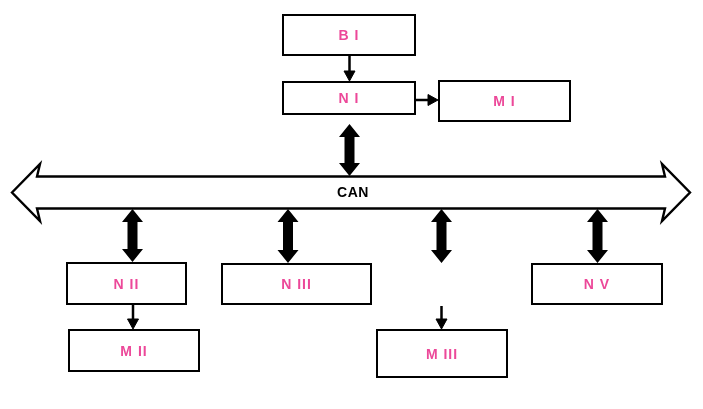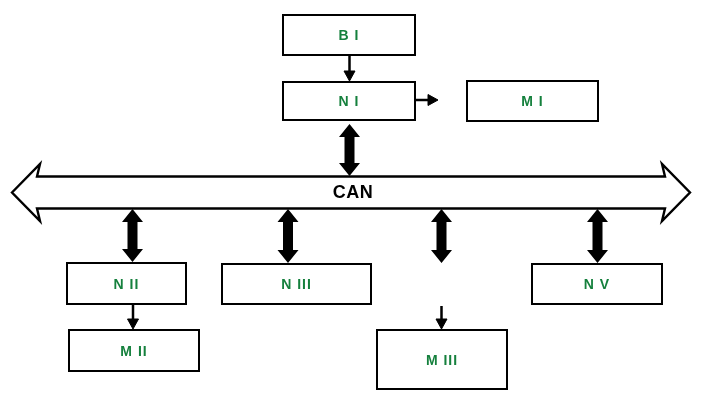--- a/index.html
+++ b/index.html
@@ -24,43 +24,43 @@
     position: absolute;
     box-sizing: border-box;
     background: #ffffff;
     border: 2px solid #000000;
     display: flex;
     align-items: center;
     justify-content: center;
     font-weight: bold;
     font-size: 14px;
     letter-spacing: 1px;
-    color: #15803d;
+    color: #ec4899;
     white-space: pre;
   }
   .bus-label {
     position: absolute;
     left: 353px;
     top: 192px;
     transform: translate(-50%, -50%);
     font-weight: bold;
-    font-size: 18px;
+    font-size: 14px;
     letter-spacing: 0.5px;
     color: #000000;
   }
   
   .n-bi   { left:282px; top:14px;  width:134px; height:42px; }
-  .n-ni   { left:282px; top:81px;  width:134px; height:40px;text-align:right; }
-  .n-mi   { left:438px; top:80px;  width:133px; height:42px;margin-left:28px; }
+  .n-ni   { left:282px; top:81px;  width:134px; height:34px;text-align:right; }
+  .n-mi   { left:438px; top:80px;  width:133px; height:42px; }
   .n-nii  { left:66px;  top:262px; width:121px; height:43px; }
   .n-niii { left:221px; top:263px; width:151px; height:42px; }
   .n-niv  { left:375px; top:263px; width:133px; height:43px; }
   .n-nv   { left:531px; top:263px; width:132px; height:42px; }
   .n-mii  { left:68px;  top:329px; width:132px; height:43px; }
-  .n-miii { left:376px; top:329px; width:132px; height:61px; }
+  .n-miii { left:376px; top:329px; width:132px; height:49px; }
 </style>
 </head>
 <body>
 
 <div class="stage">
 
   <svg class="layer" width="703" height="409" viewBox="0 0 703 409">
 
     <path d="M 12 192.5 L 40 164 L 37 176.5 L 665 176.5 L 662 164 L 690 192.5
              L 662 221 L 665 208.5 L 37 208.5 L 40 221 Z" fill="#ffffff" stroke="#000000" stroke-width="2.4" stroke-linejoin="miter"></path>

